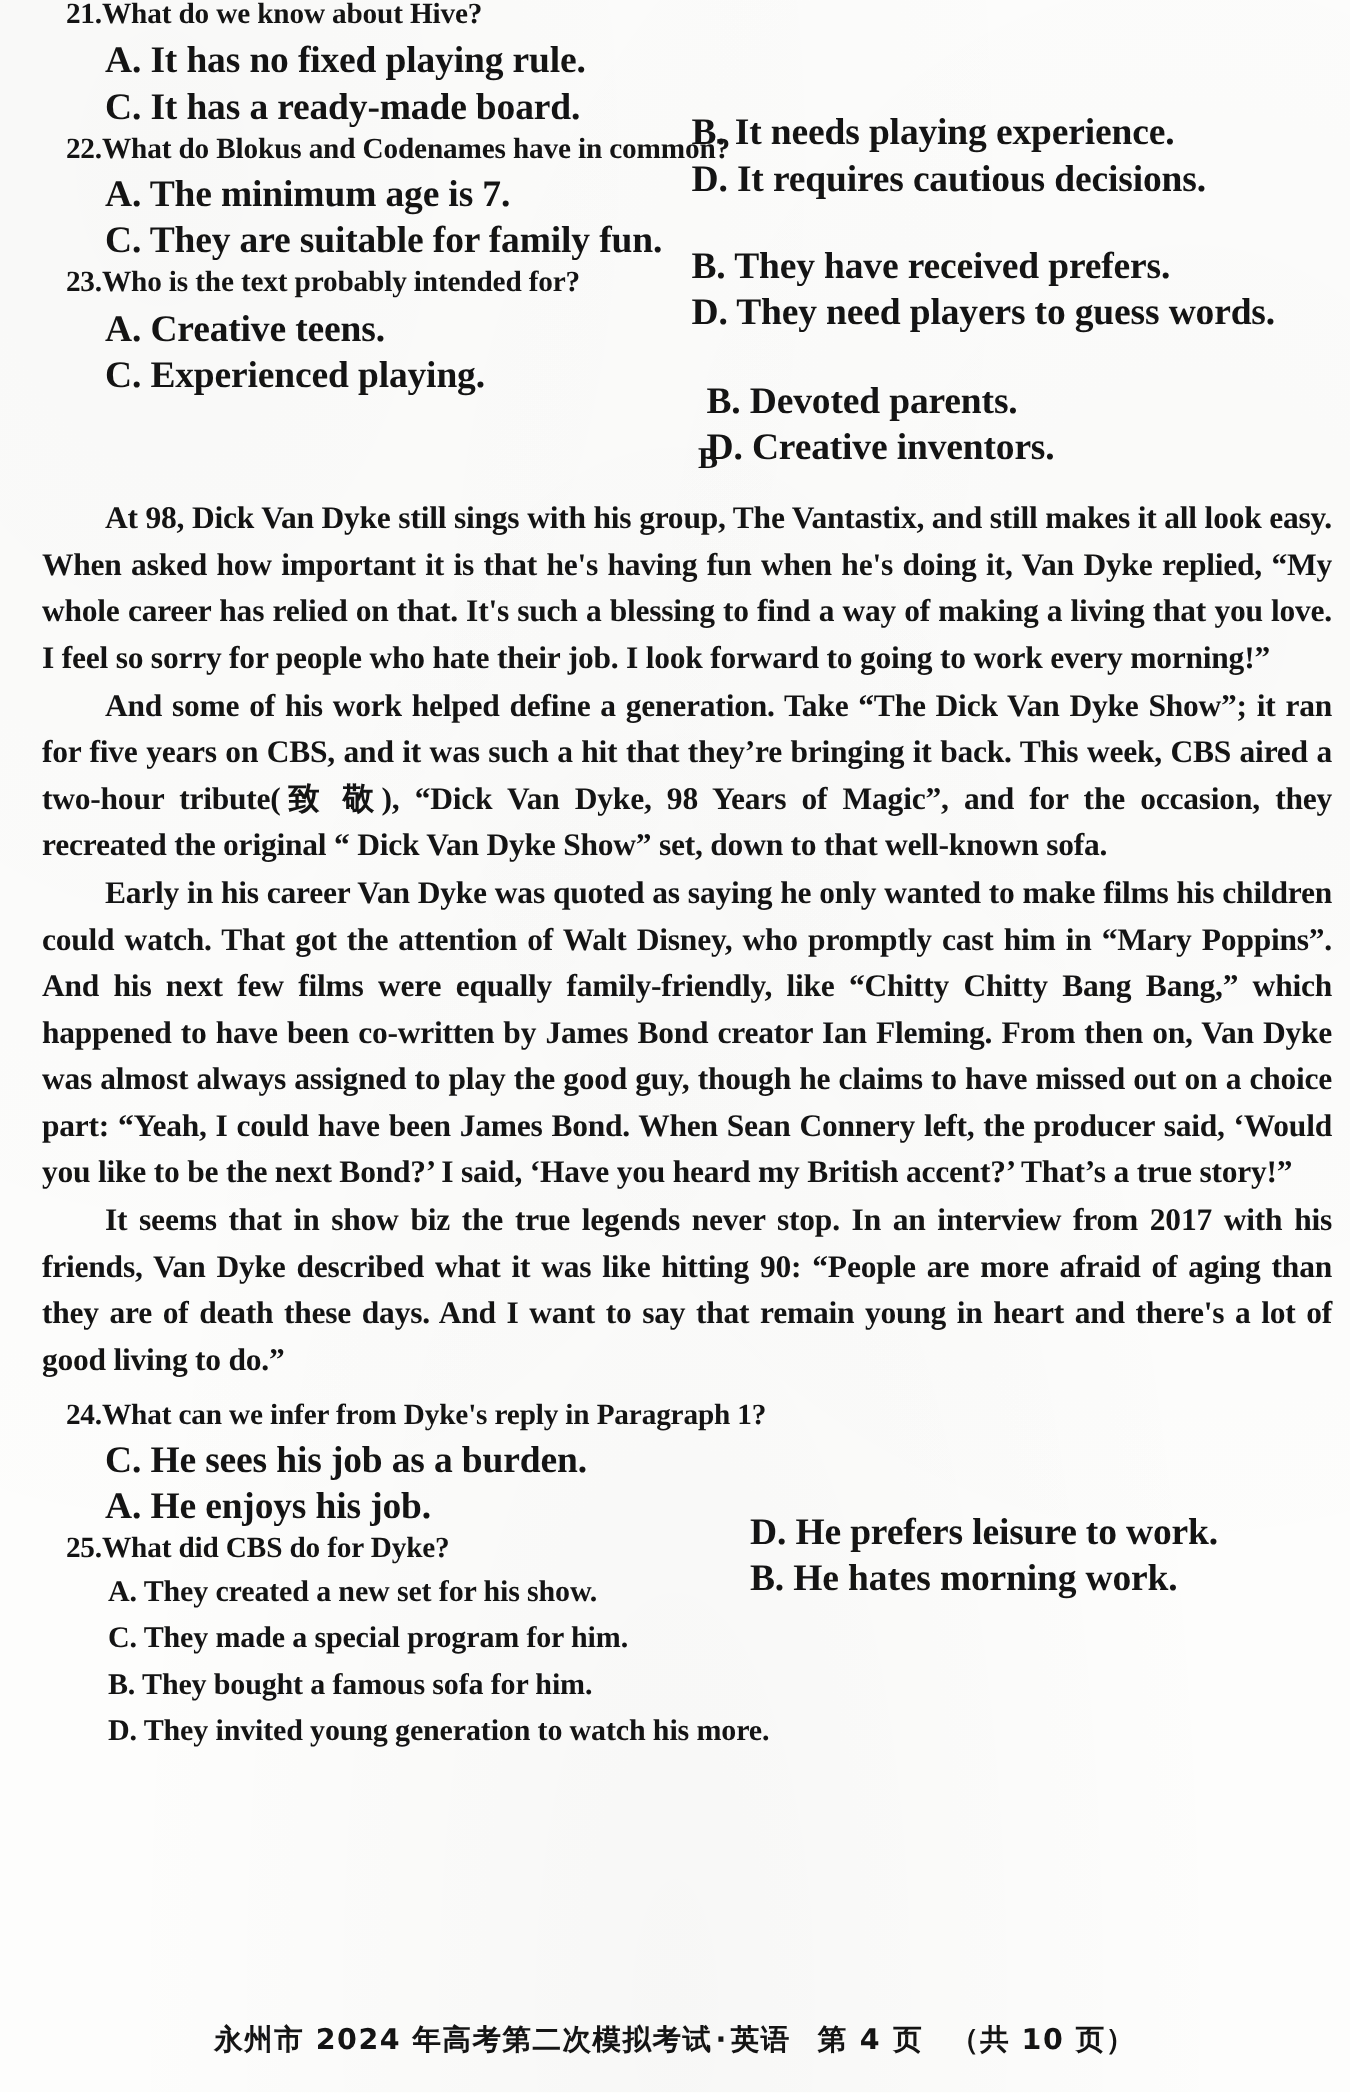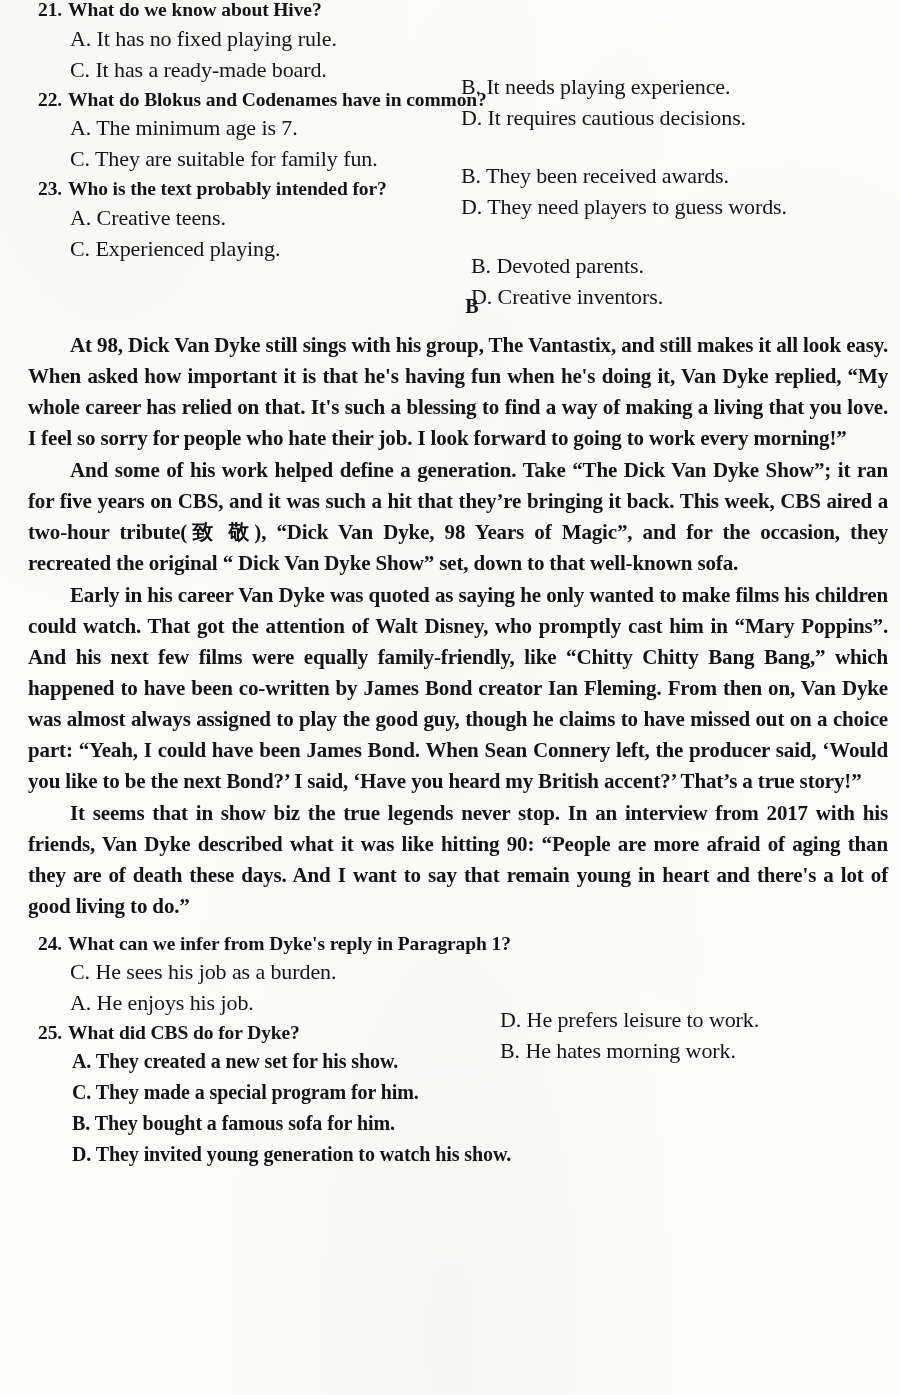--- a/index.html
+++ b/index.html
@@ -37,26 +37,27 @@
     letter-spacing: -0.1px;
     white-space: nowrap;
   }
   .qstem {
     margin-left: 10px;
     margin-bottom: 8px;
   }
   .qnum {
     display: inline-block;
     min-width: 30px;
+    text-align: right;
   }
   .optrow {
     position: relative;
     height: 31px;
-    font-size: 22px;
-    font-weight: 400;
+    font-size: 25px;
+    font-weight: 700;
     line-height: 1.0;
     letter-spacing: -0.1px;
     white-space: nowrap;
   }
   .optrow .colA {
     position: absolute;
     left: 42px;
     top: 0;
   }
   .optrow .colB {
@@ -136,21 +137,21 @@
     <div class="optrow">
       <span class="colA"><span>C.</span> <span>It has a ready-made board.</span></span>
       <span class="colB" style="left:433px"><span>D.</span> <span>It requires cautious decisions.</span></span>
     </div>
 
     <div class="qline qstem">
       <span class="qnum">22.</span><span>What do Blokus and Codenames have in common?</span>
     </div>
     <div class="optrow">
       <span class="colA"><span>A.</span> <span>The minimum age is 7.</span></span>
-      <span class="colB" style="left:433px"><span>B.</span> <span>They been received awards.</span></span>
+      <span class="colB" style="left:433px"><span>B.</span> <span>They have received prefers.</span></span>
     </div>
     <div class="optrow">
       <span class="colA"><span>C.</span> <span>They are suitable for family fun.</span></span>
       <span class="colB" style="left:433px"><span>D.</span> <span>They need players to guess words.</span></span>
     </div>
 
     <div class="qline qstem">
       <span class="qnum">23.</span><span>Who is the text probably intended for?</span>
     </div>
     <div class="optrow">
@@ -183,19 +184,22 @@
       <span class="colB" style="left:472px"><span>B.</span> <span>He hates morning work.</span></span>
     </div>
 
     <div class="qline qstem">
       <span class="qnum">25.</span><span>What did CBS do for Dyke?</span>
     </div>
     <div class="optstack">
       <div class="optline"><span>A.</span> <span>They created a new set for his show.</span></div>
       <div class="optline"><span>C.</span> <span>They made a special program for him.</span></div>
       <div class="optline"><span>B.</span> <span>They bought a famous sofa for him.</span></div>
-      <div class="optline"><span>D.</span> <span>They invited young generation to watch his show.</span></div>
+      <div class="optline"><span>D.</span> <span>They invited young generation to watch his more.</span></div>
     </div>
 
   </div>
 
+  <div class="footer">
+    <span class="cn">永州市 2024 年高考第二次模拟考试</span><span class="cn sep">·</span><span class="cn">英语</span><span class="cn pg" style="padding-left:18px">第</span><span class="cn pg">4</span><span class="cn pg">页</span><span class="cn" style="padding-left:14px">（共 10 页）</span>
+  </div>
 
 </div>
 
 </body></html>

